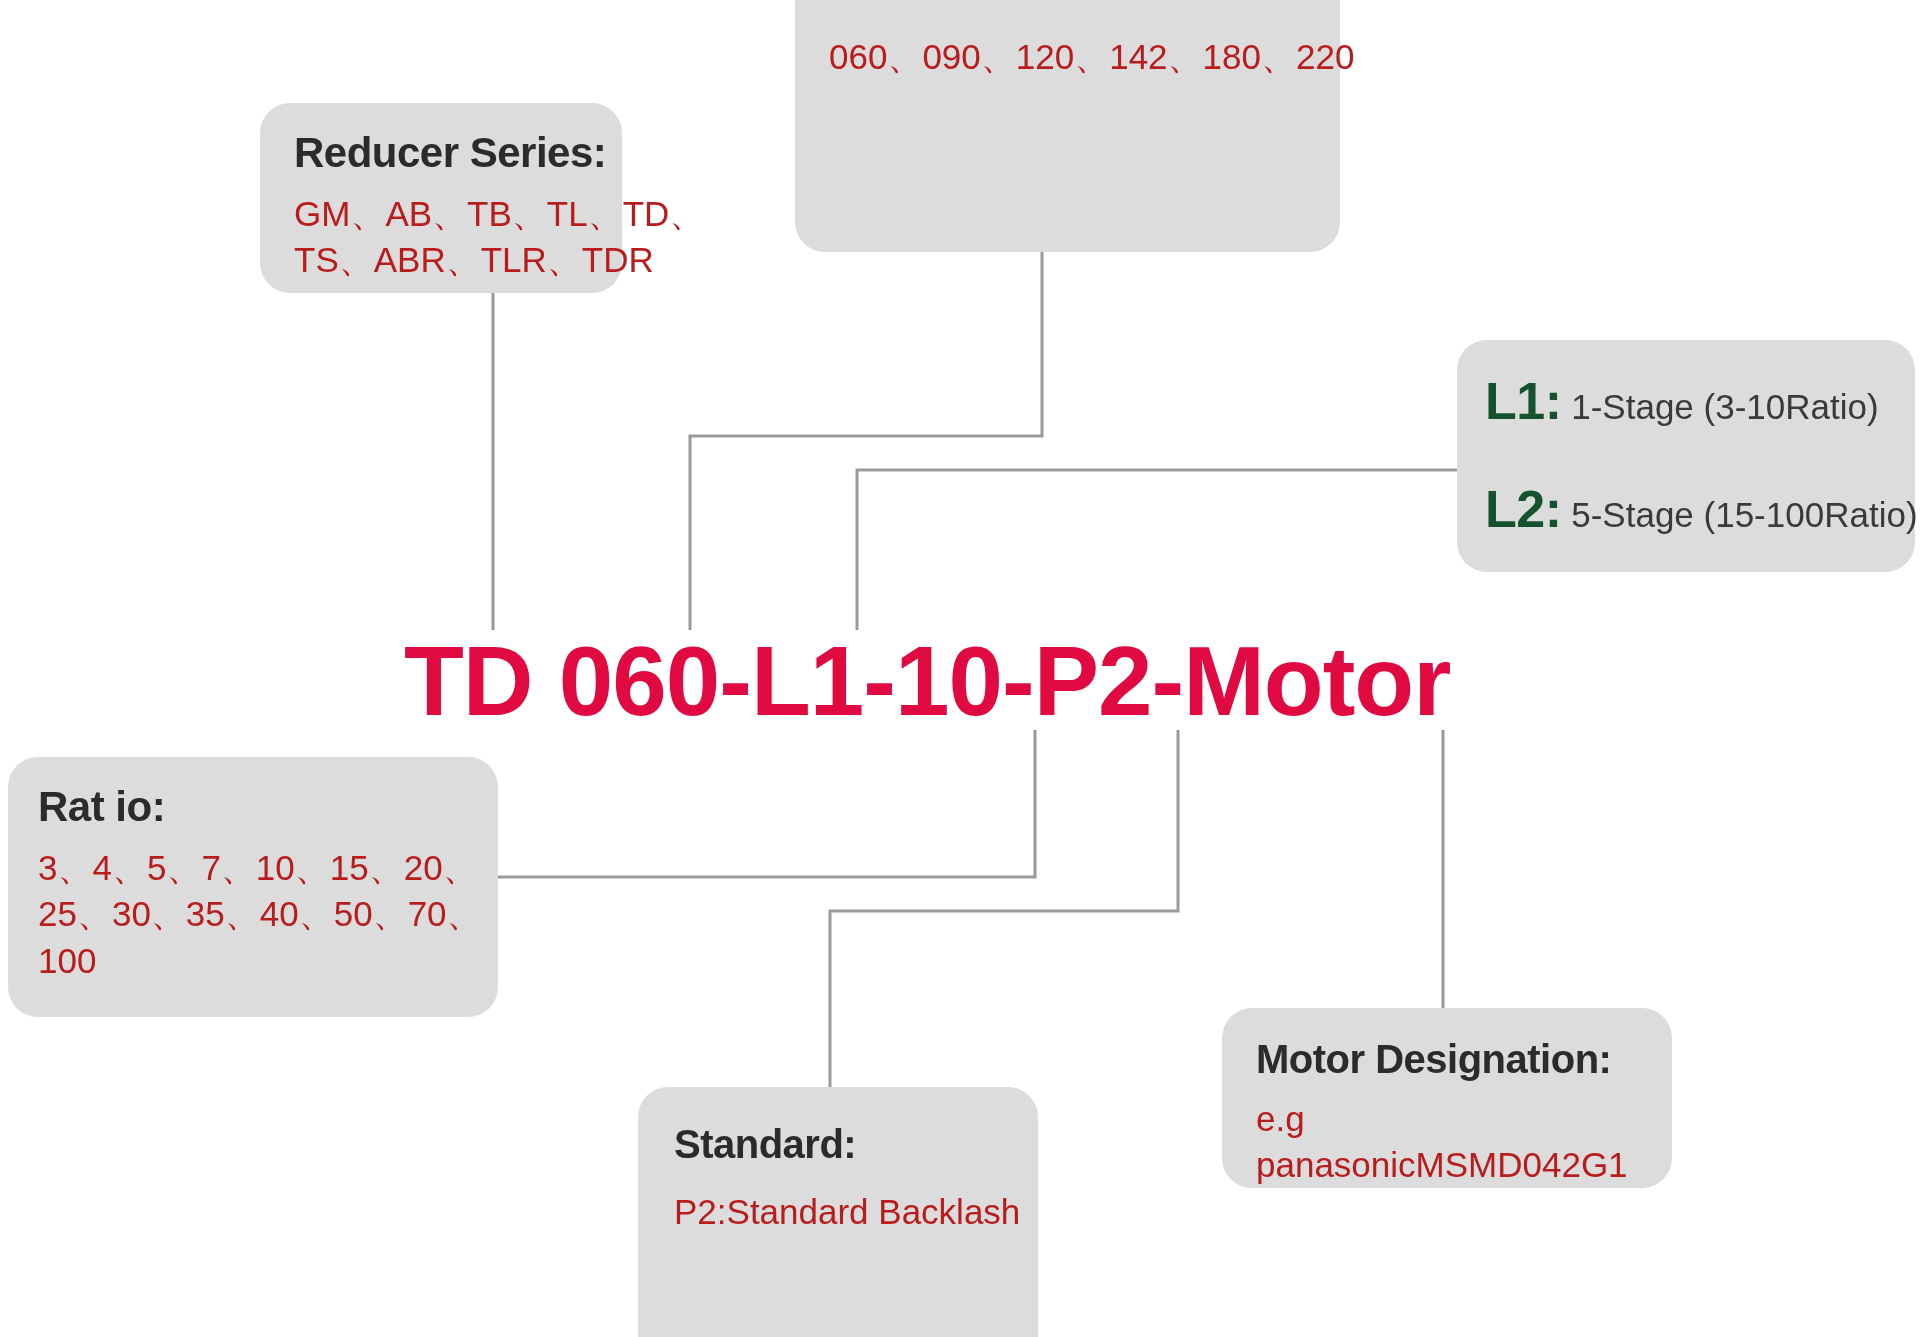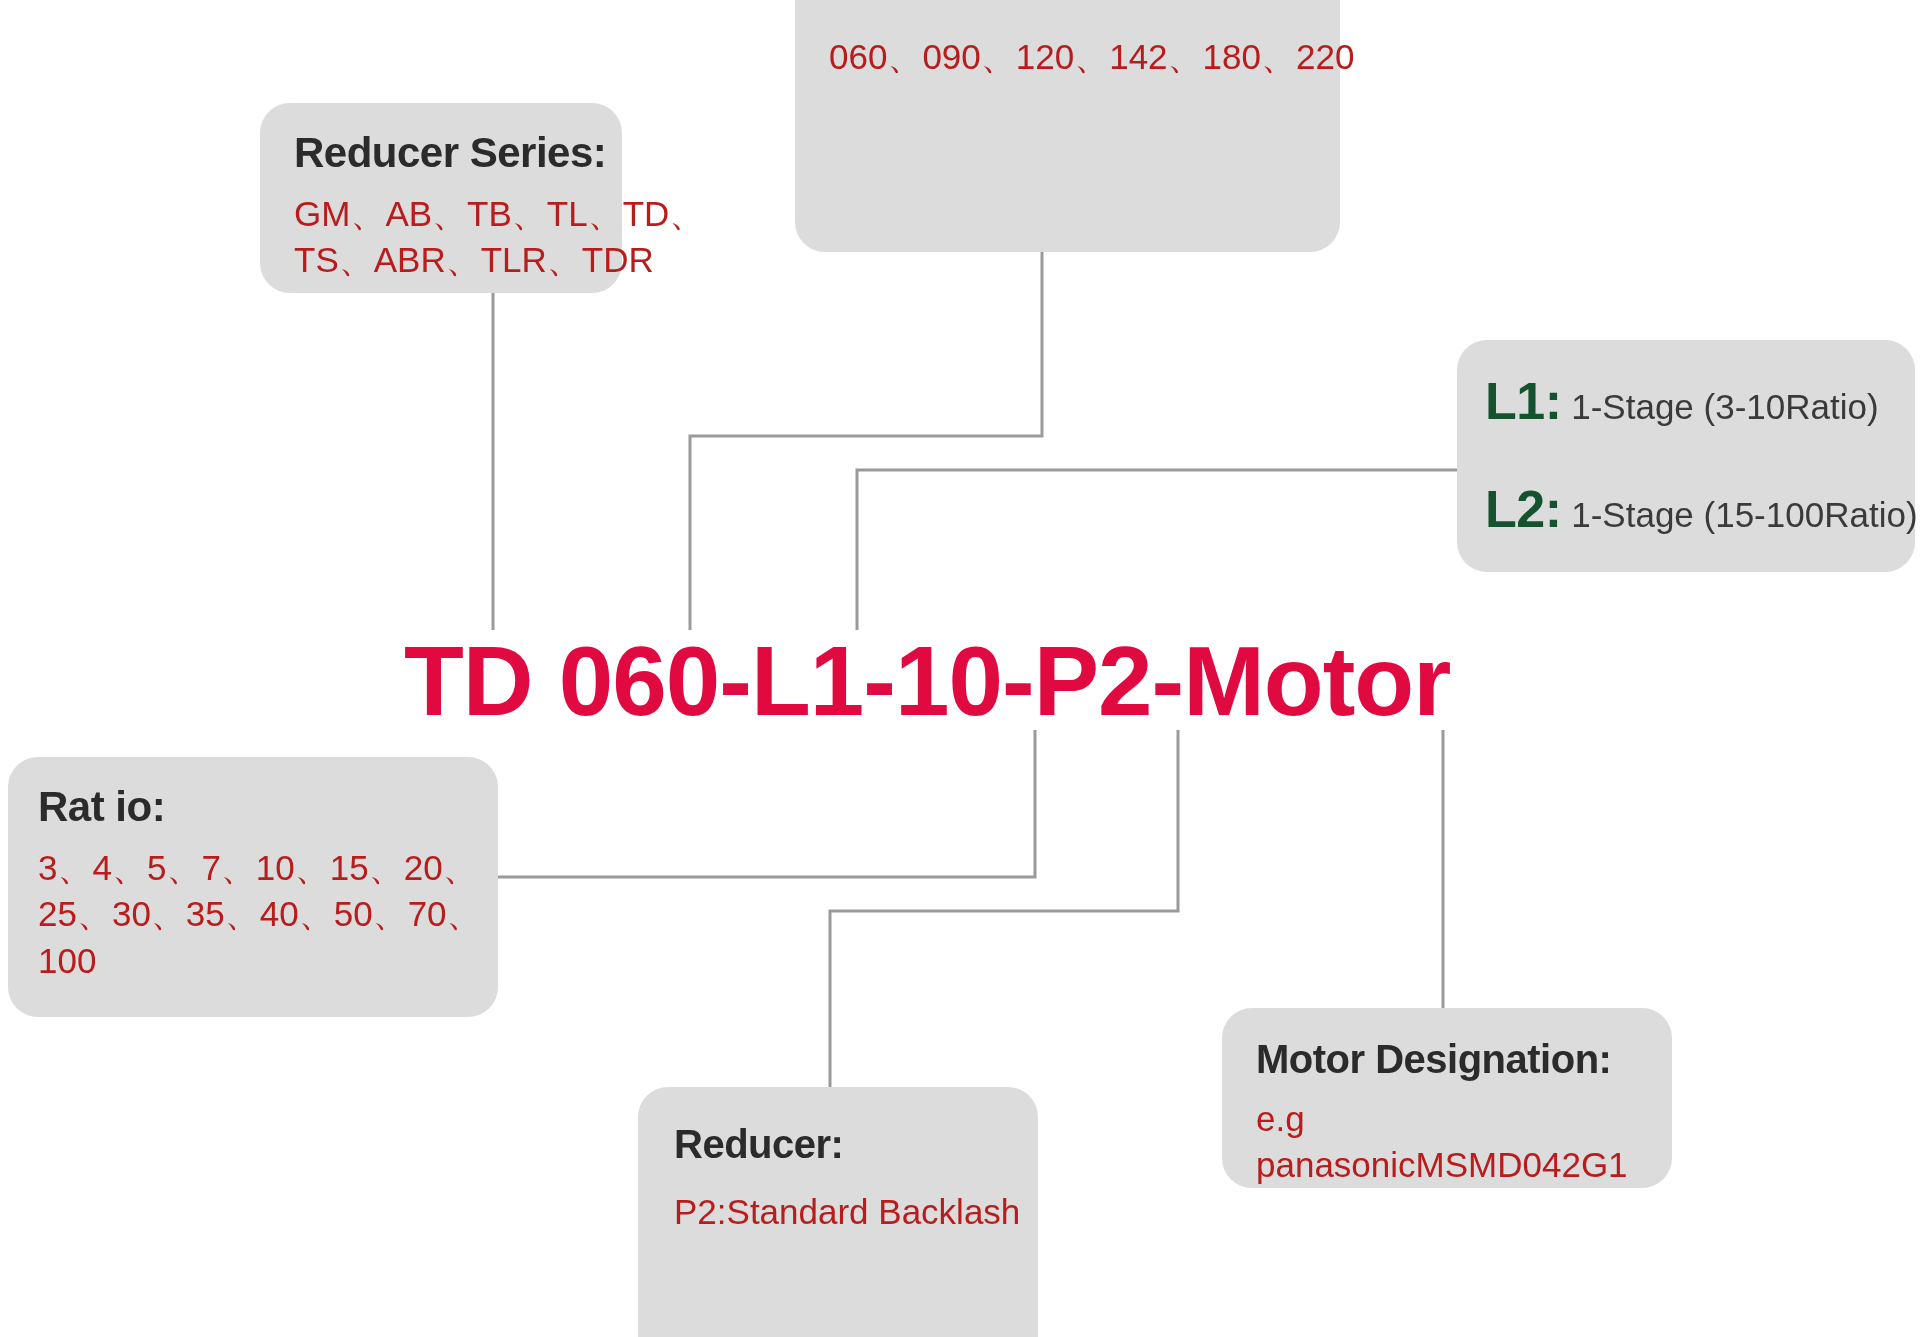--- a/index.html
+++ b/index.html
@@ -150,37 +150,37 @@
     <div class="body">
       <span class="line">060、090、120、142、180、220</span>
     </div>
   </div>
 
   <div class="callout" id="box-stages">
     <div class="row">
       <b>L1:</b><span> 1-Stage (3-10Ratio)</span>
     </div>
     <div class="row">
-      <b>L2:</b><span> 1-Stage (15-100Ratio)</span>
+      <b>L2:</b><span> 5-Stage (15-100Ratio)</span>
     </div>
   </div>
 
   <div id="product-code">TD  060-L1-10-P2-Motor</div>
 
   <div class="callout" id="box-ratio">
     <div class="title">Rat io:</div>
     <div class="body">
       <span class="line">3、4、5、7、10、15、20、</span>
       <span class="line">25、30、35、40、50、70、</span>
       <span class="line">100</span>
     </div>
   </div>
 
   <div class="callout" id="box-backlash">
-    <div class="title">Reducer:</div>
+    <div class="title">Standard:</div>
     <div class="body">
       <span class="line">P2:Standard Backlash</span>
     </div>
   </div>
 
   <div class="callout" id="box-motor">
     <div class="title">Motor Designation:</div>
     <div class="body">
       <span class="line">e.g</span>
       <span class="line">panasonicMSMD042G1</span>

